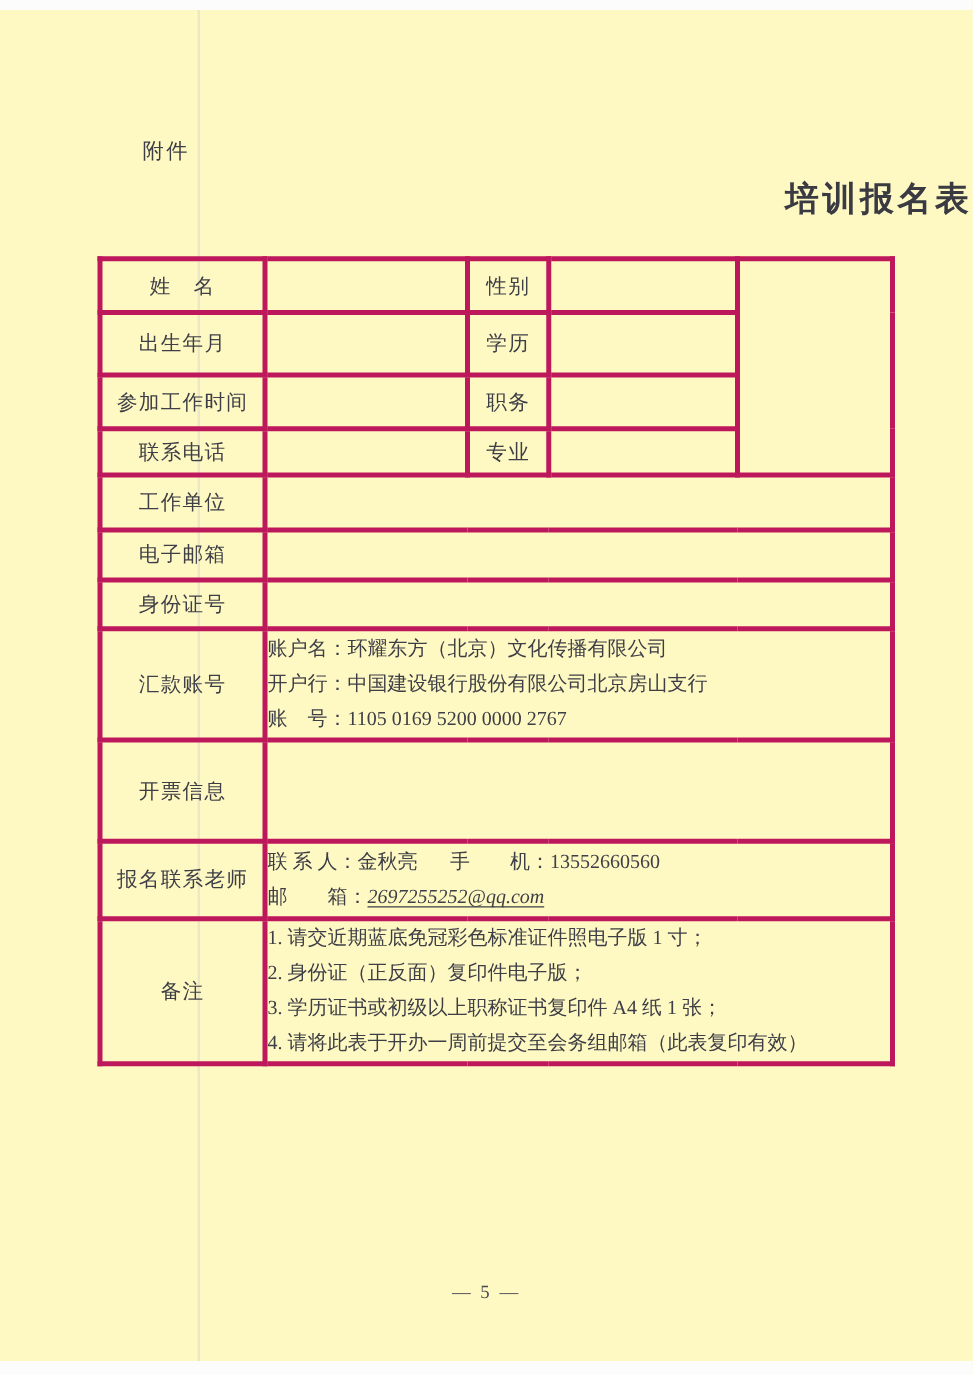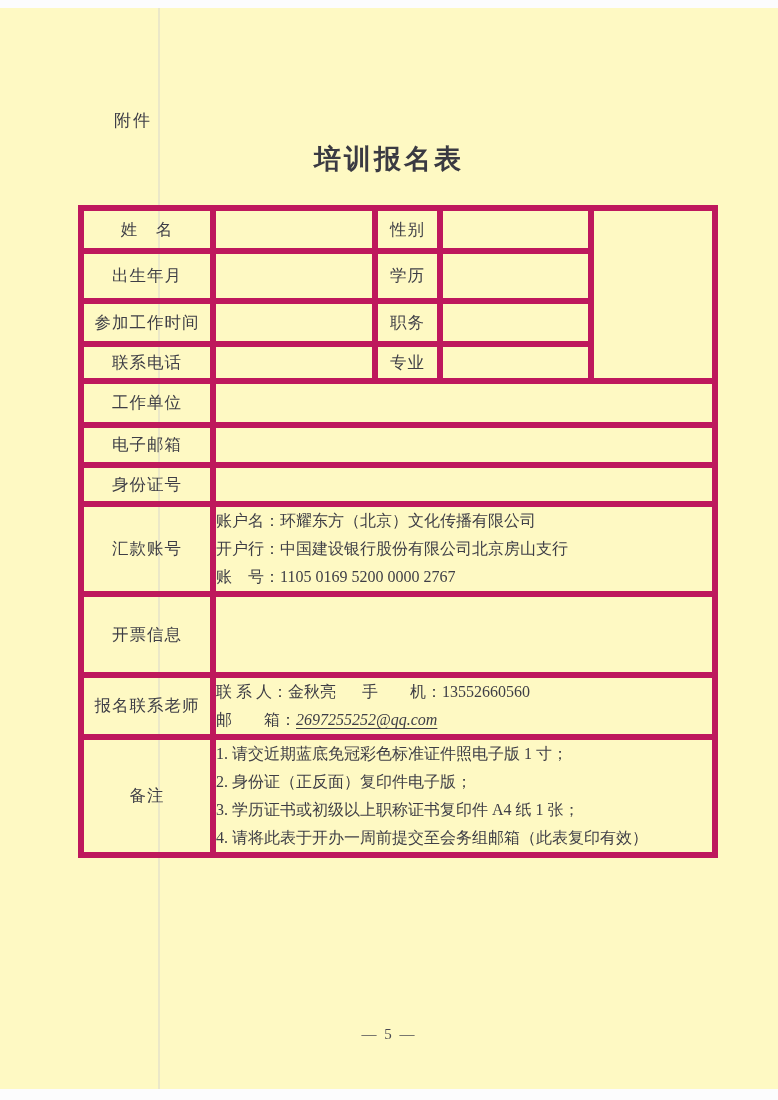--- a/index.html
+++ b/index.html
@@ -17,30 +17,30 @@
   .fold{
     position:absolute;left:158px;top:0;width:2px;height:100%;
     background:rgba(185,192,214,0.28);
   }
   .attachment{
     position:absolute;left:114px;top:101px;
     font-size:17px;letter-spacing:2px;color:#3d3d46;
   }
   .title{
     position:absolute;left:0;top:133px;width:778px;
-    text-align:center;font-size:27px;font-weight:700;
+    text-align:right;font-size:27px;font-weight:700;
     letter-spacing:3px;color:#3a3a42;
   }
   table.form{
     position:absolute;left:78px;top:197px;
     border-collapse:collapse;table-layout:fixed;
     width:634px;
   }
   table.form td{
-    border:6px solid #be185d;
+    border:4px solid #be185d;
     vertical-align:middle;
     padding:0;
     overflow:hidden;
   }
   .r1{height:43px}.r2{height:50px}.r3{height:43px}.r4{height:37px}
   .r5{height:44px}.r6{height:40px}.r7{height:39px}.r8{height:89px}
   .r9{height:81px}.r10{height:62px}.r11{height:115px}
   td.lbl{
     text-align:center;font-size:16.5px;color:#3e3e46;
     letter-spacing:1px;

